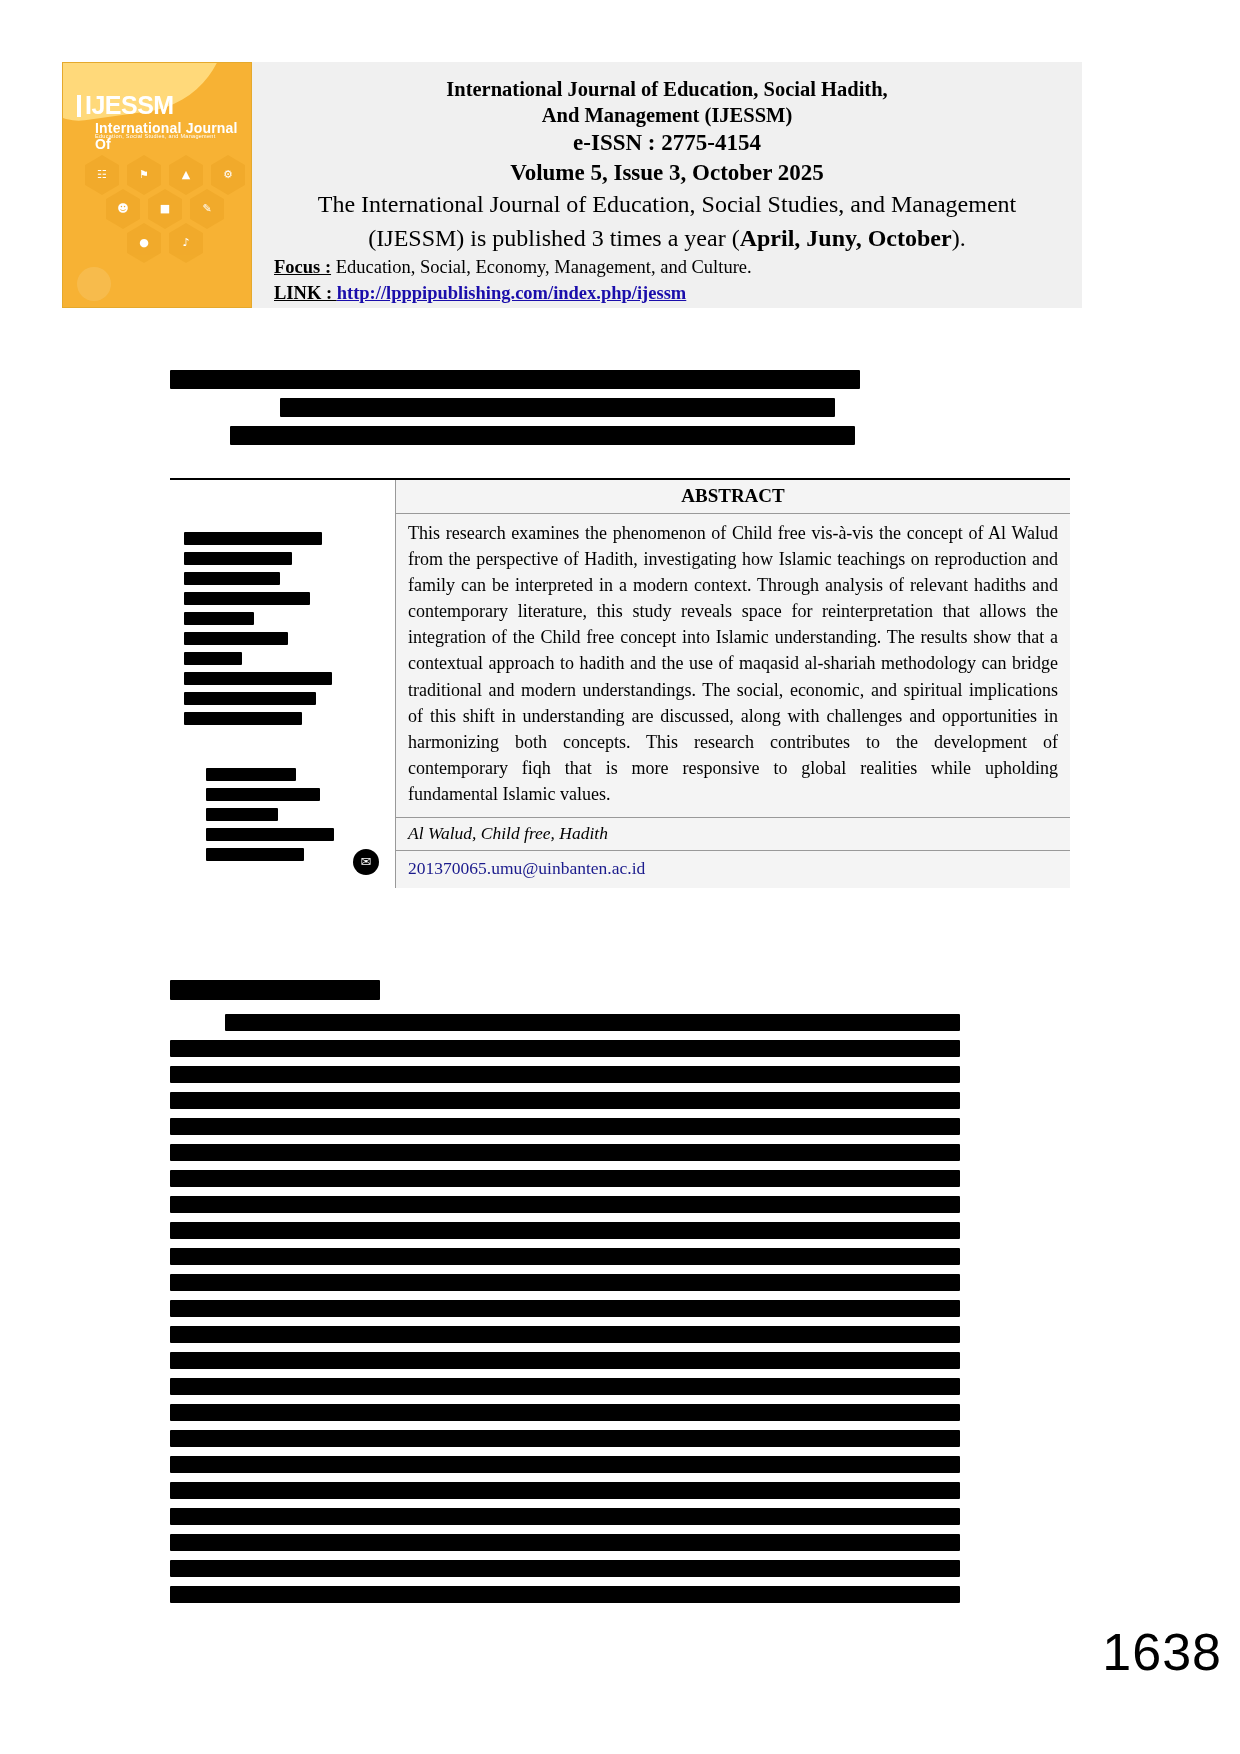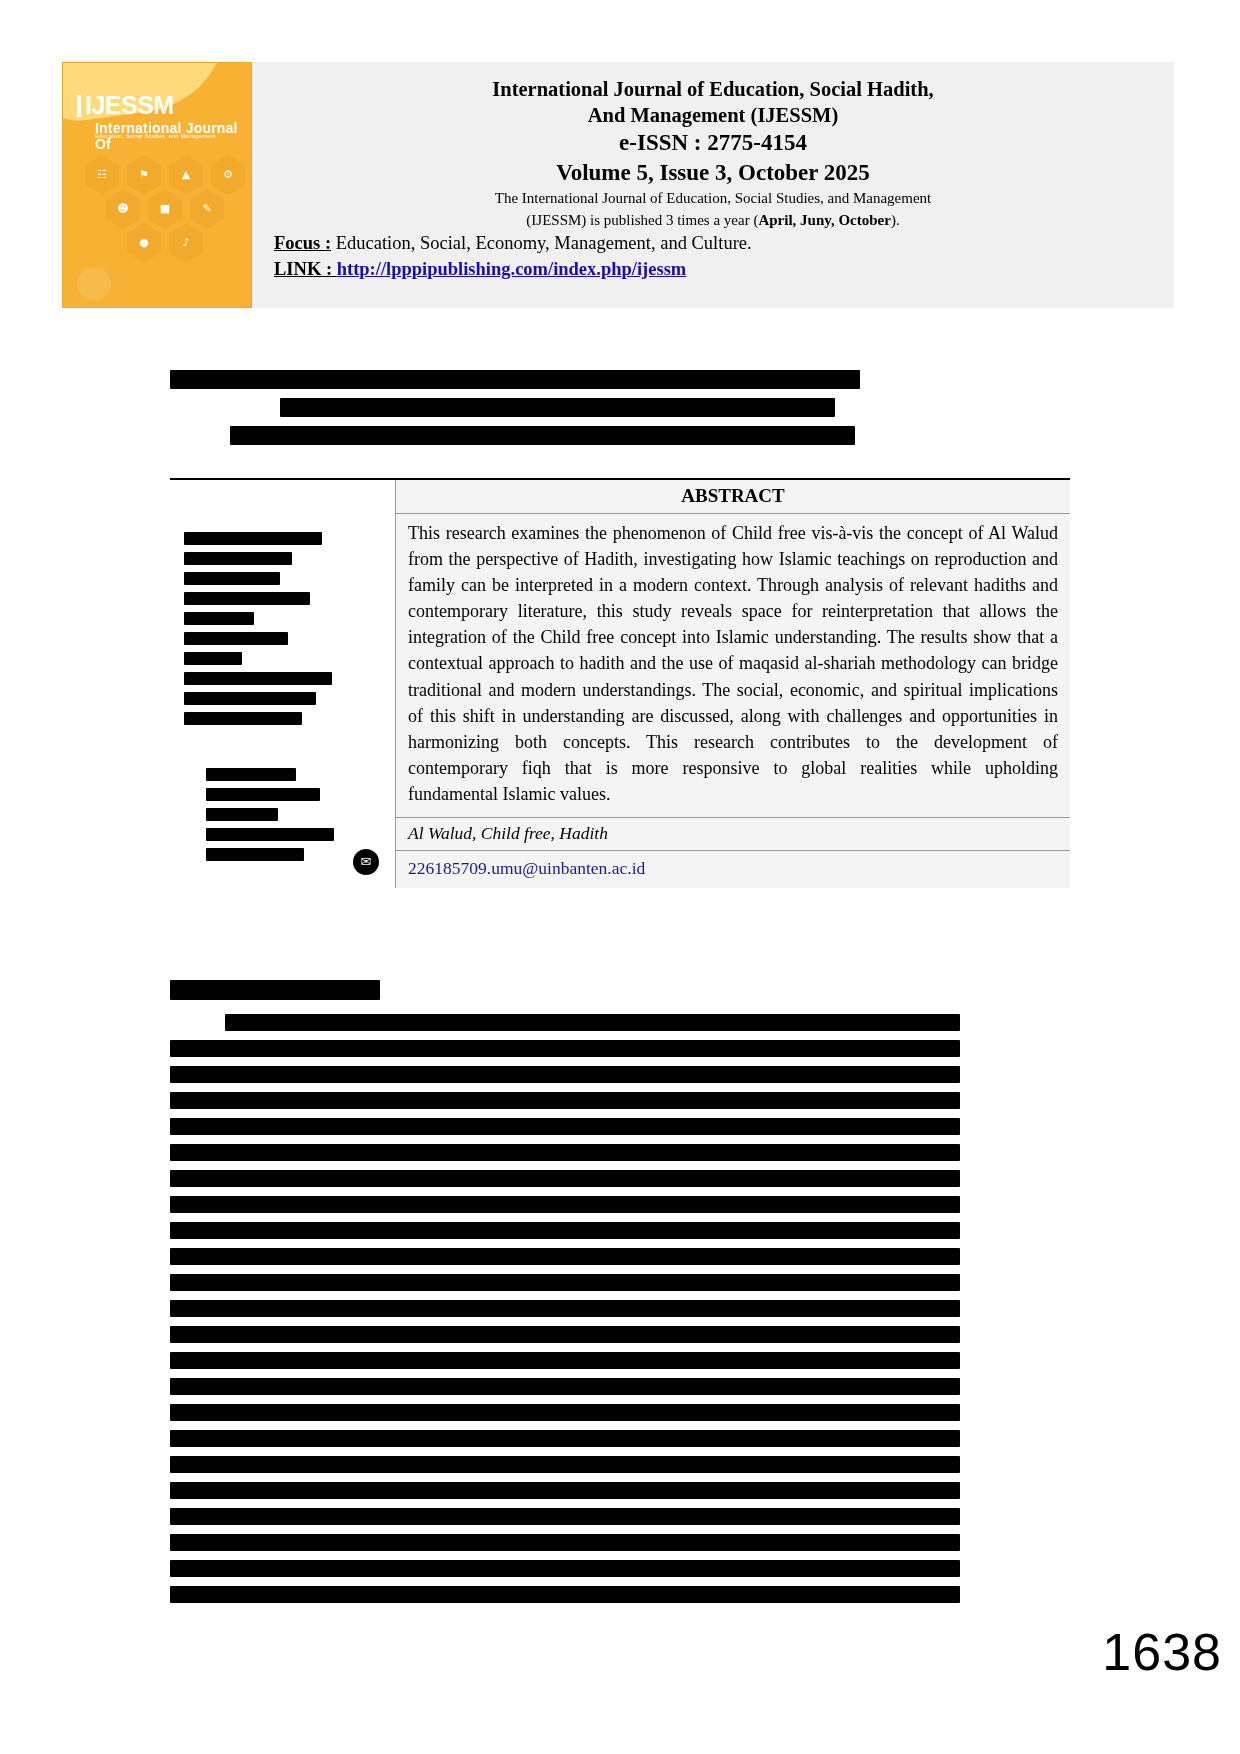--- a/index.html
+++ b/index.html
@@ -14,21 +14,21 @@
     color: #000000;
     position: relative;
     overflow: hidden;
   }
 
   
   .header {
     position: absolute;
     left: 62px;
     top: 62px;
-    width: 1112px;
+    width: 1020px;
     height: 246px;
     display: flex;
     align-items: stretch;
   }
   .logo-box {
     width: 190px;
     height: 246px;
     background: #f7b234;
     position: relative;
     overflow: hidden;
@@ -143,21 +143,21 @@
     text-align: center;
     font-size: 20.5px;
     font-weight: bold;
     line-height: 1.28;
   }
   .h-line.small {
     font-size: 23px;
   }
   .h-desc {
     text-align: center;
-    font-size: 15px;
+    font-size: 24px;
     line-height: 1.3;
     margin-top: 2px;
   }
   .h-left {
     text-align: left;
     font-size: 18.5px;
     line-height: 1.35;
     margin-top: 1px;
   }
   .h-left b { font-weight: bold; text-decoration: underline; }
@@ -366,21 +366,21 @@
           <div class="lr" style="width:72px;"></div>
           <div class="lr" style="width:128px;"></div>
           <div class="lr" style="width:98px;"></div>
           <div class="envelope">✉</div>
         </div>
       </td>
       <td class="abs-right">
         <div class="abs-heading">ABSTRACT</div>
         <div class="abs-body">This research examines the phenomenon of Child free vis-à-vis the concept of Al Walud from the perspective of Hadith, investigating how Islamic teachings on reproduction and family can be interpreted in a modern context. Through analysis of relevant hadiths and contemporary literature, this study reveals space for reinterpretation that allows the integration of the Child free concept into Islamic understanding. The results show that a contextual approach to hadith and the use of maqasid al-shariah methodology can bridge traditional and modern understandings. The social, economic, and spiritual implications of this shift in understanding are discussed, along with challenges and opportunities in harmonizing both concepts. This research contributes to the development of contemporary fiqh that is more responsive to global realities while upholding fundamental Islamic values.</div>
         <div class="abs-keywords">Al Walud, Child free, Hadith</div>
-        <div class="abs-email">226185709.umu@uinbanten.ac.id</div>
+        <div class="abs-email">201370065.umu@uinbanten.ac.id</div>
       </td>
     </tr>
   </tbody>
     </table>
 </div>
 
 <div class="body-block">
   <div class="section-bar"></div>
   <div class="para-line" style="width:735px; margin-left:55px;"></div>
   <div class="para-line" style="width:790px;"></div>

